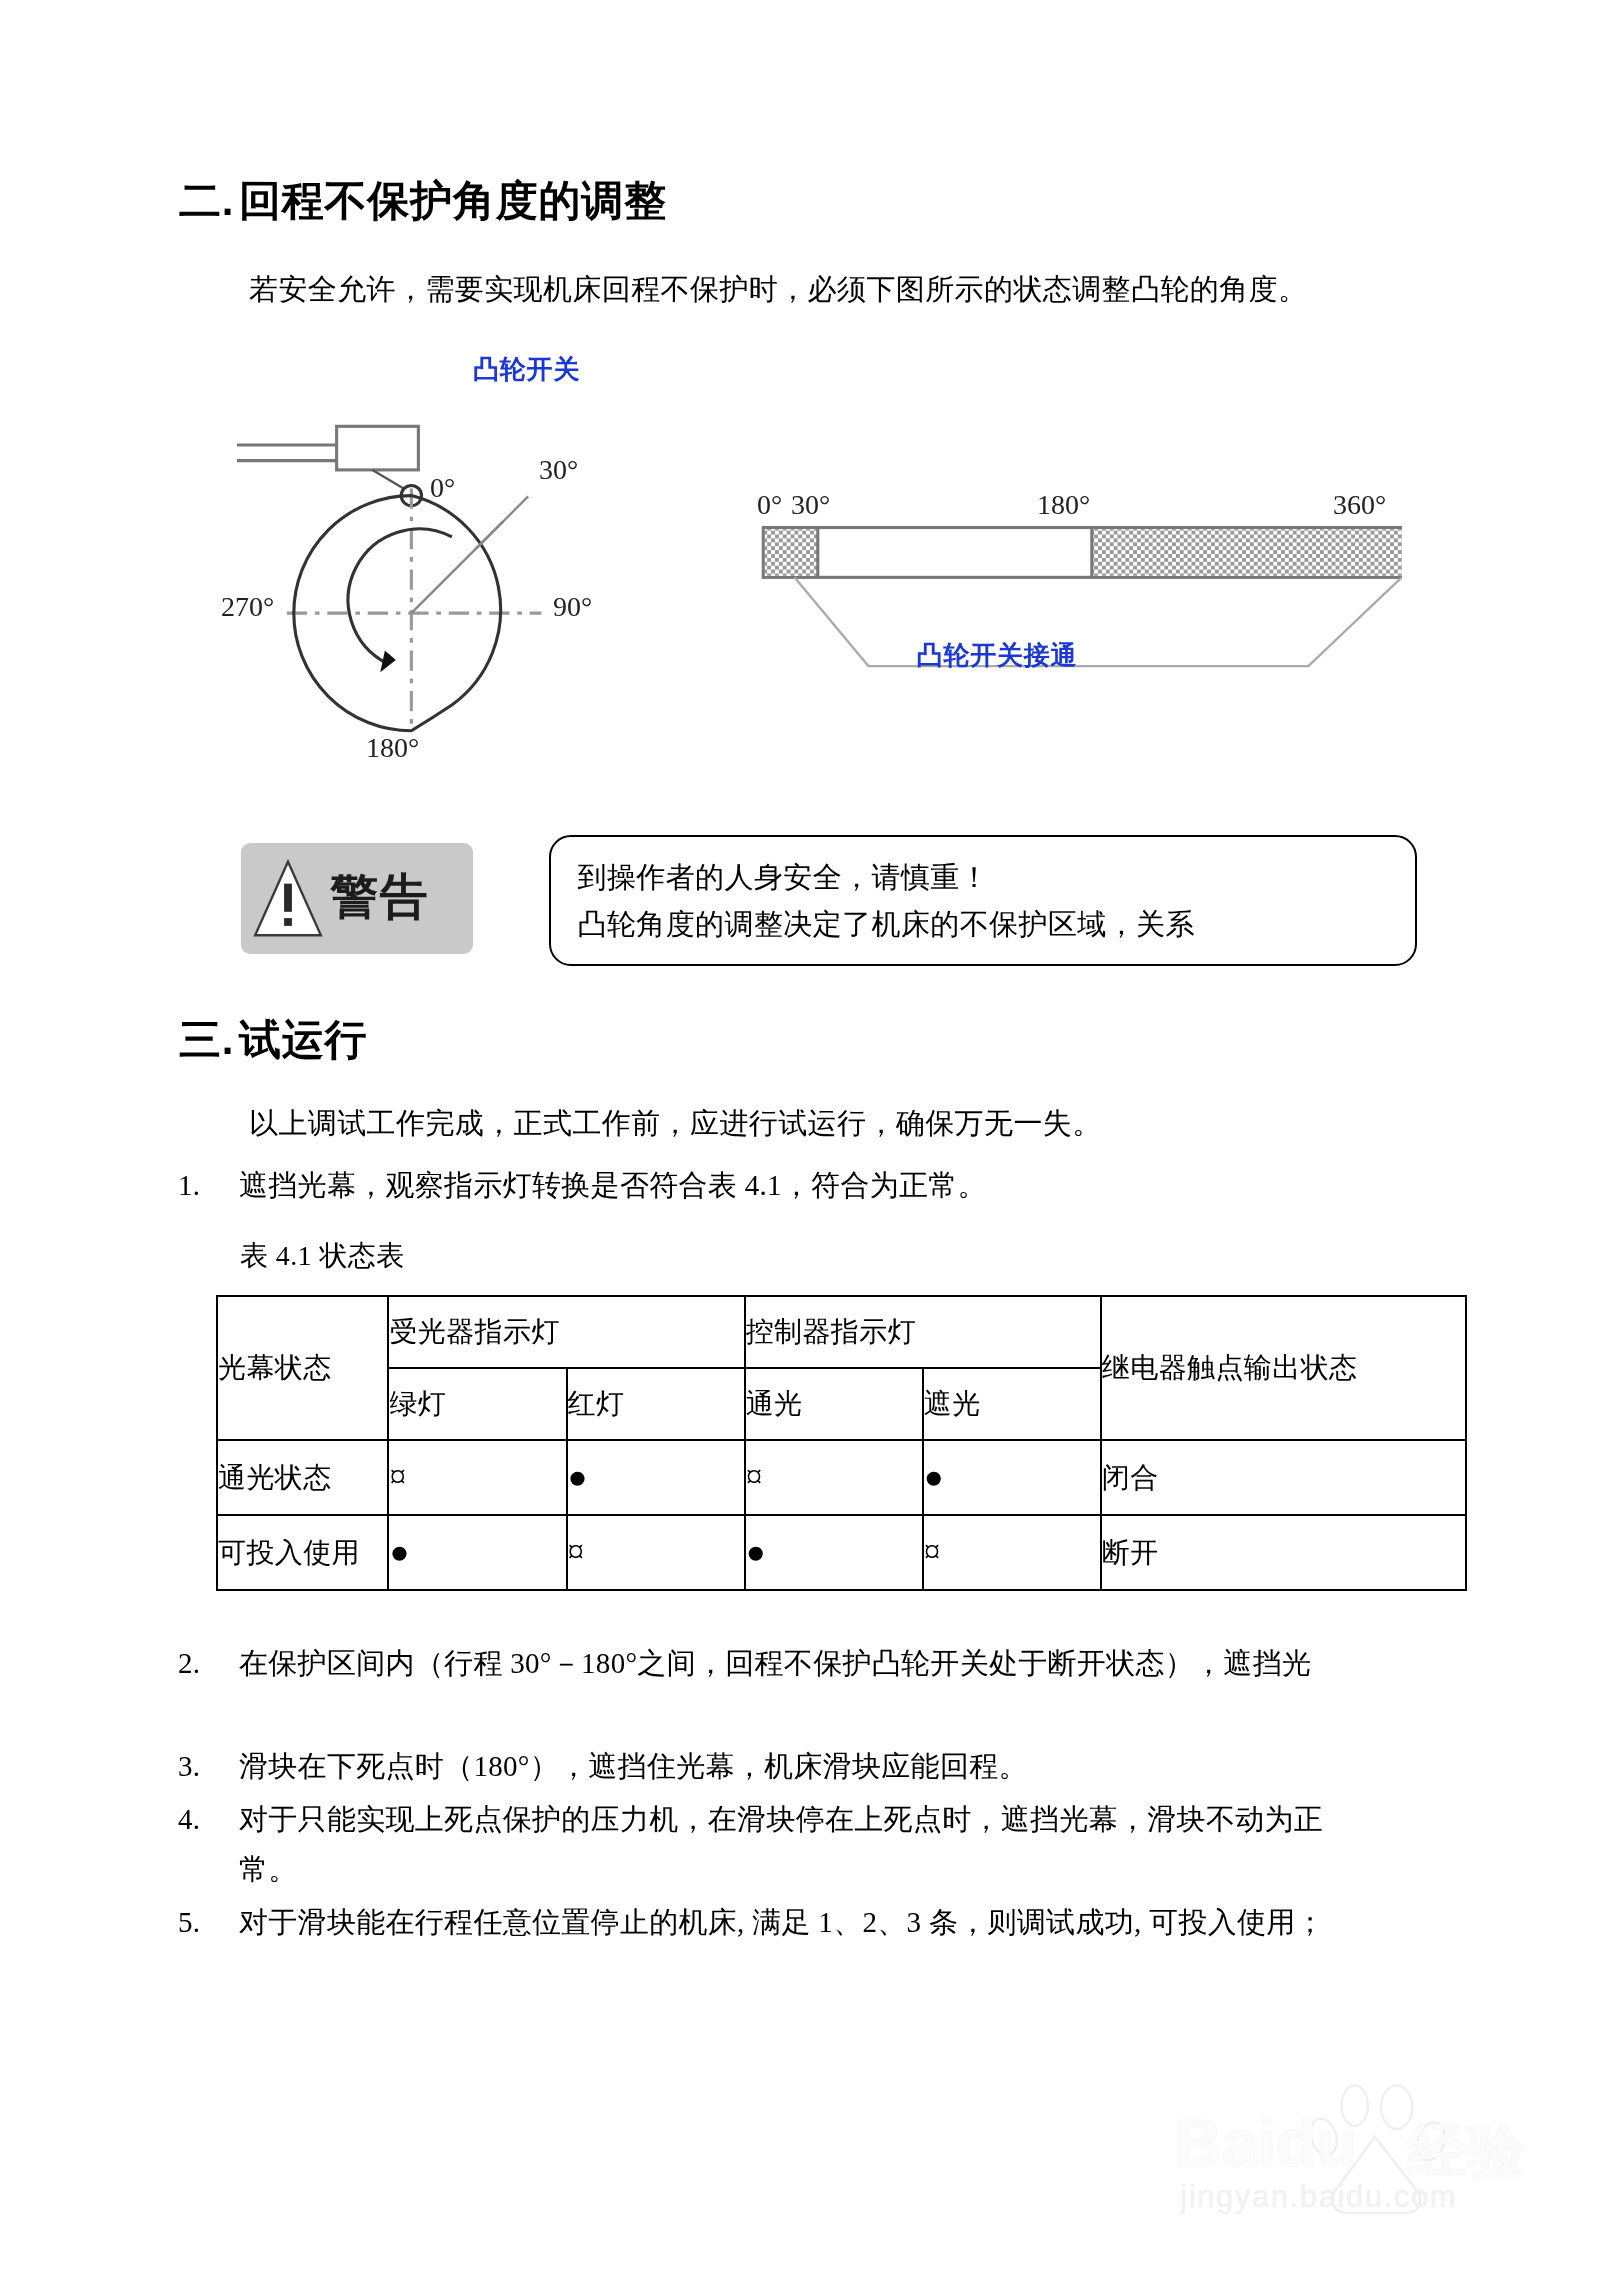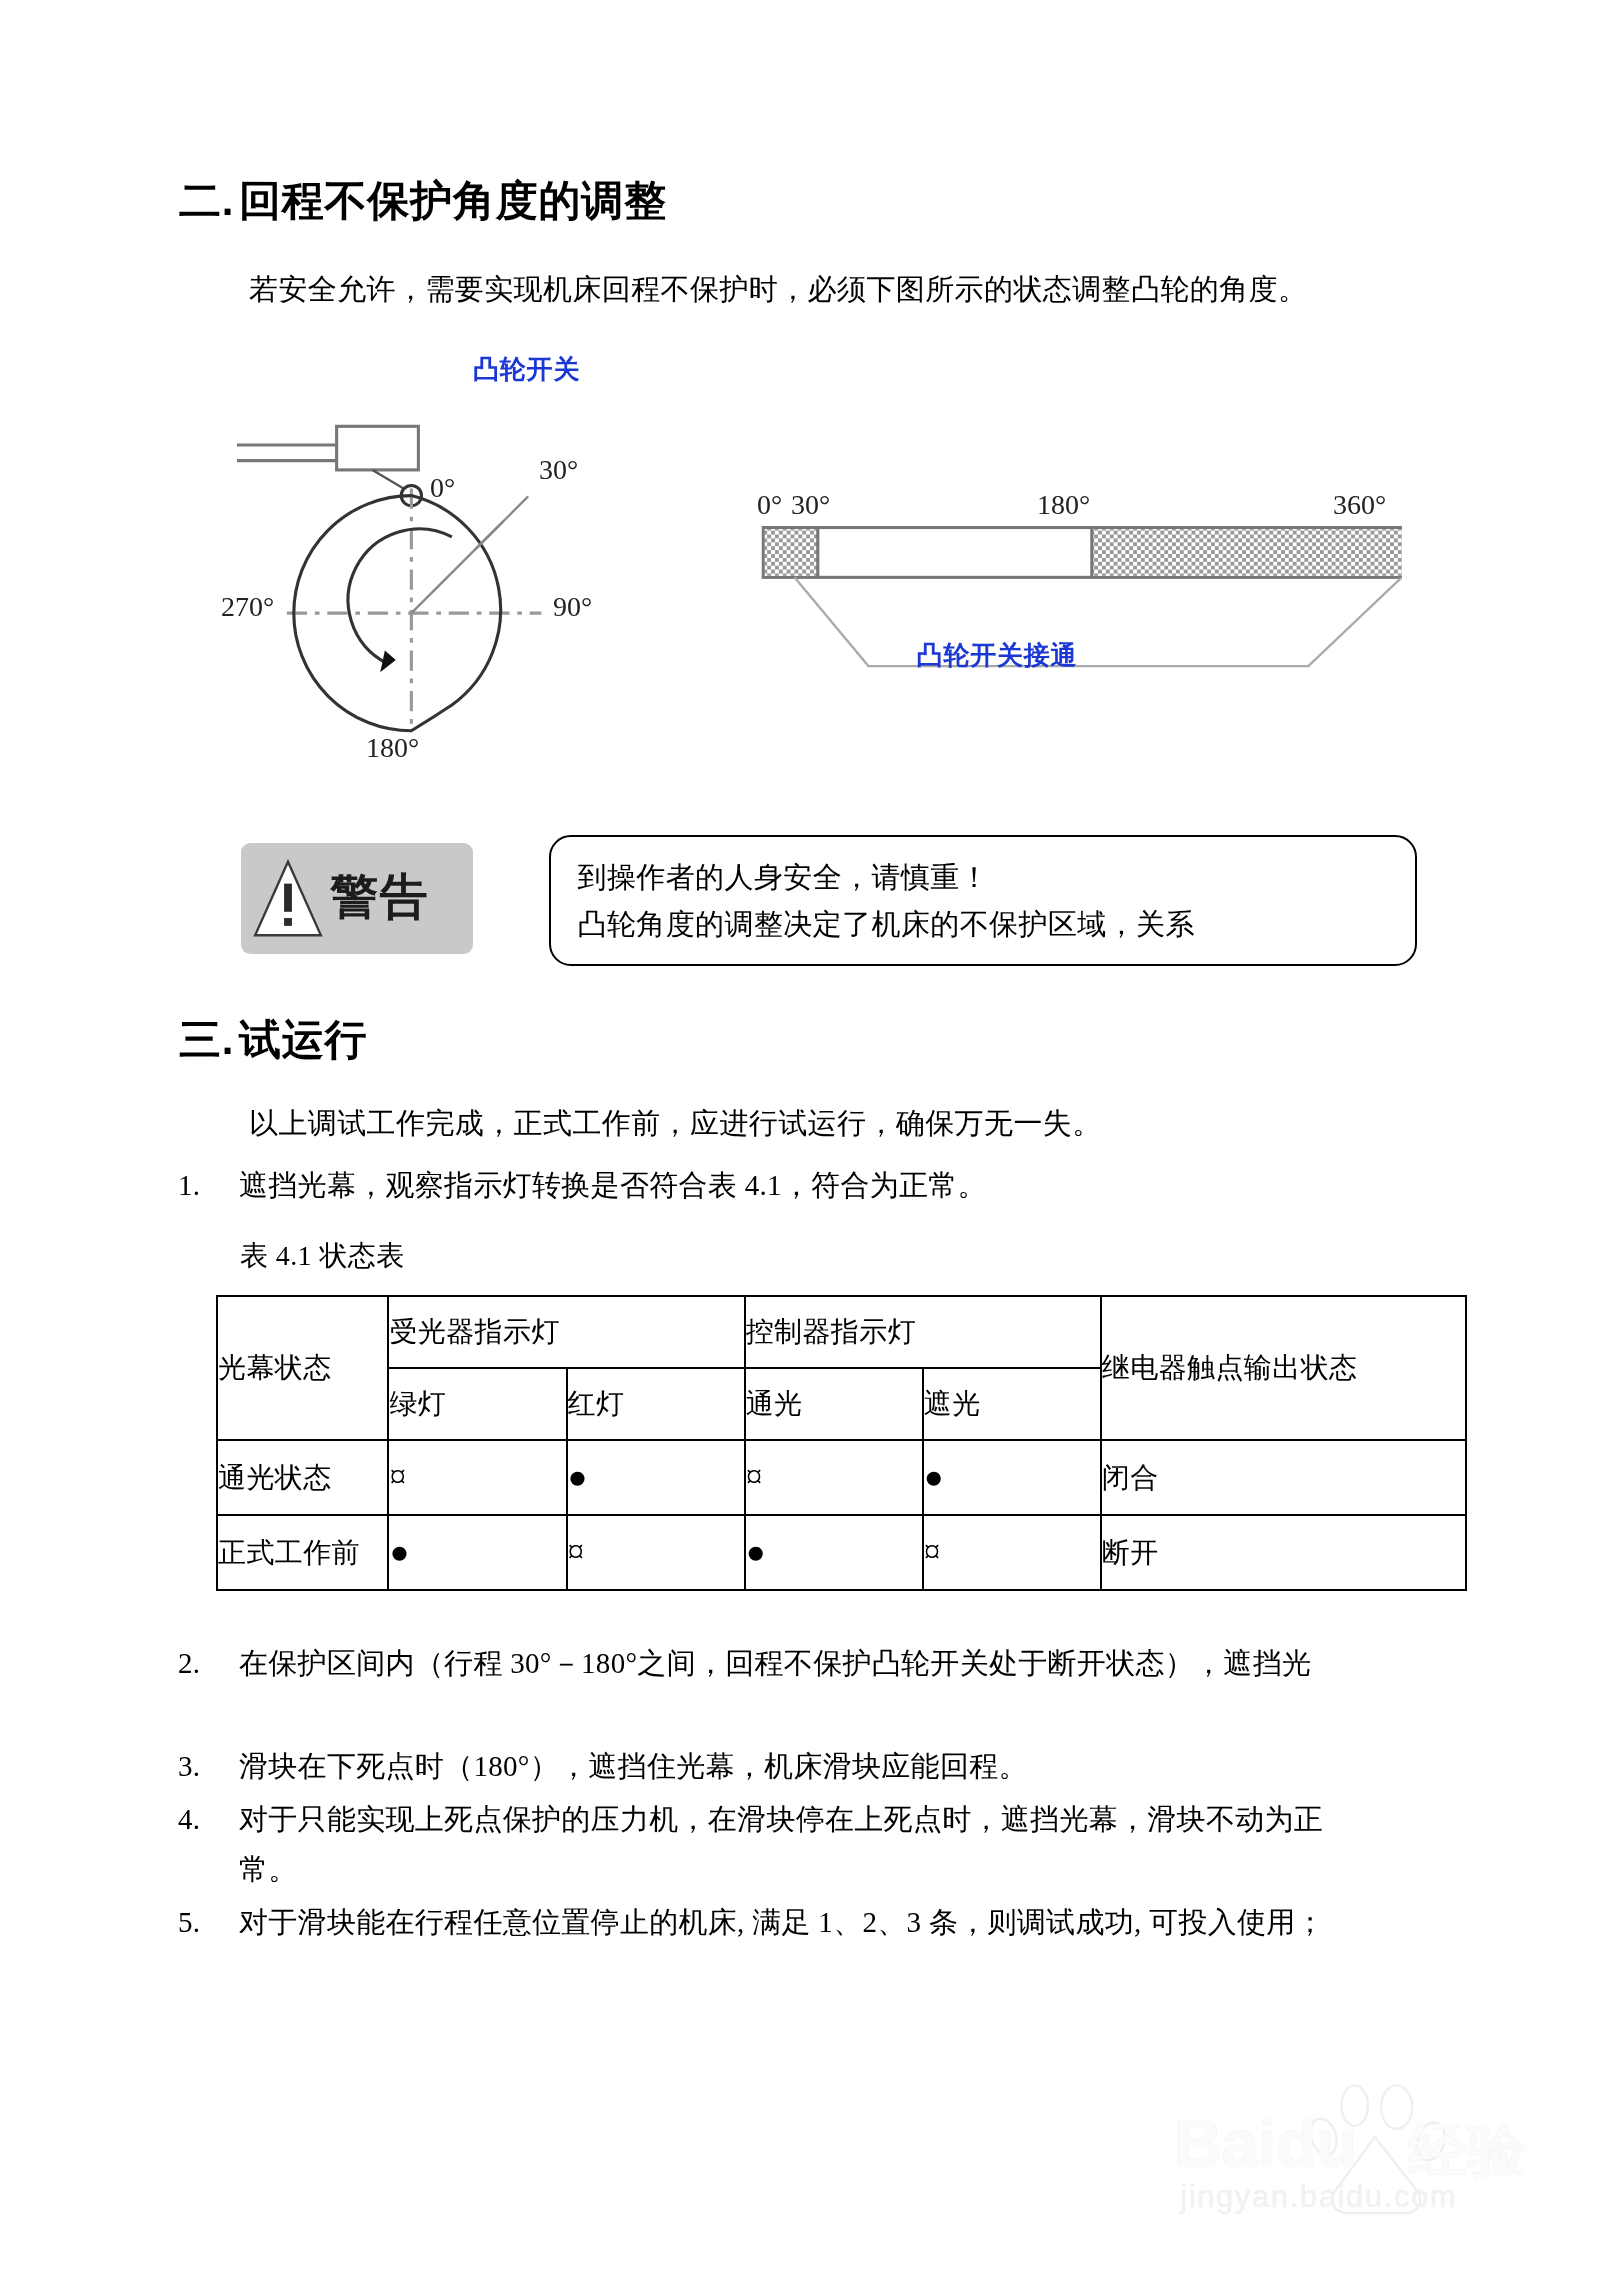--- a/index.html
+++ b/index.html
@@ -354,21 +354,21 @@
       <tr class="row-data">
         <td>通光状态</td>
         <td class="lamp-off">¤</td>
         <td class="lamp-on">●</td>
         <td class="lamp-off">¤</td>
         <td class="lamp-on">●</td>
         <td>闭合</td>
       </tr>
 
       <tr class="row-data">
-        <td>正式工作前</td>
+        <td>可投入使用</td>
         <td class="lamp-on">●</td>
         <td class="lamp-off">¤</td>
         <td class="lamp-on">●</td>
         <td class="lamp-off">¤</td>
         <td>断开</td>
       </tr>
     </tbody>
   </table>
 
   <div class="list-item" style="left:178px; top:1638px; width:1293px;">

